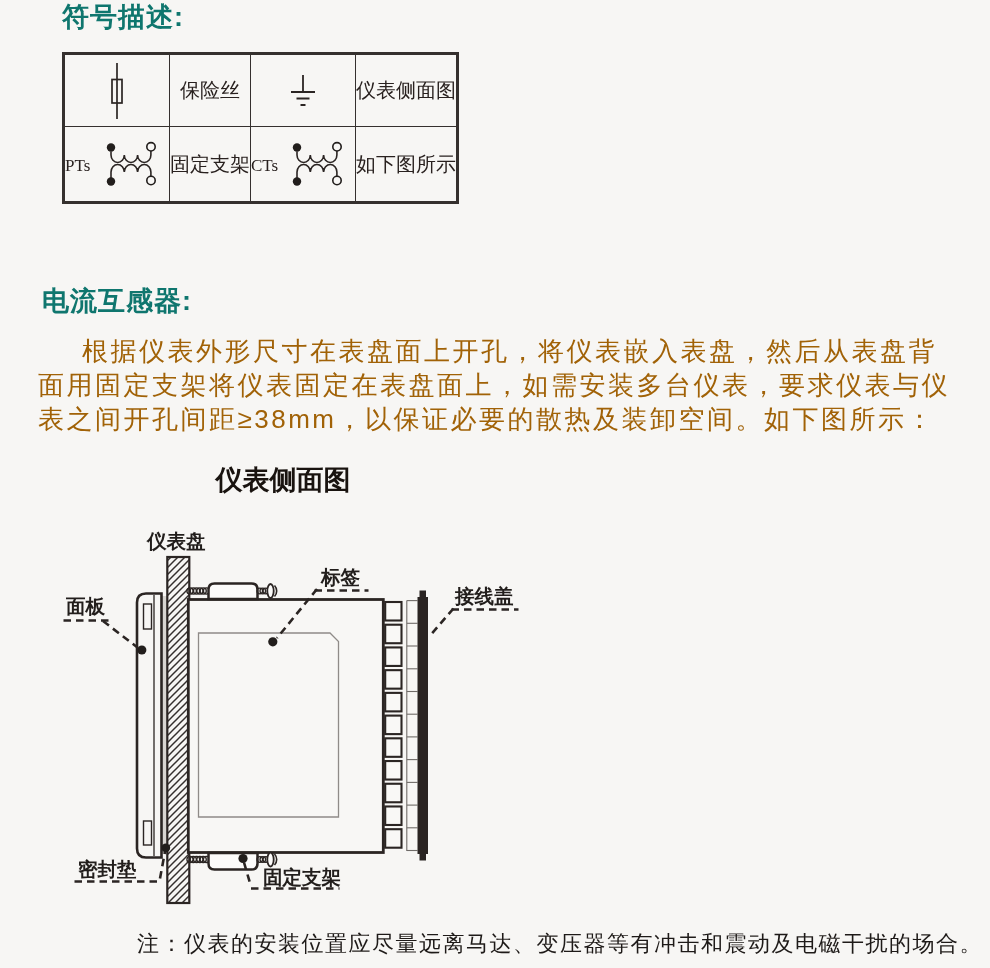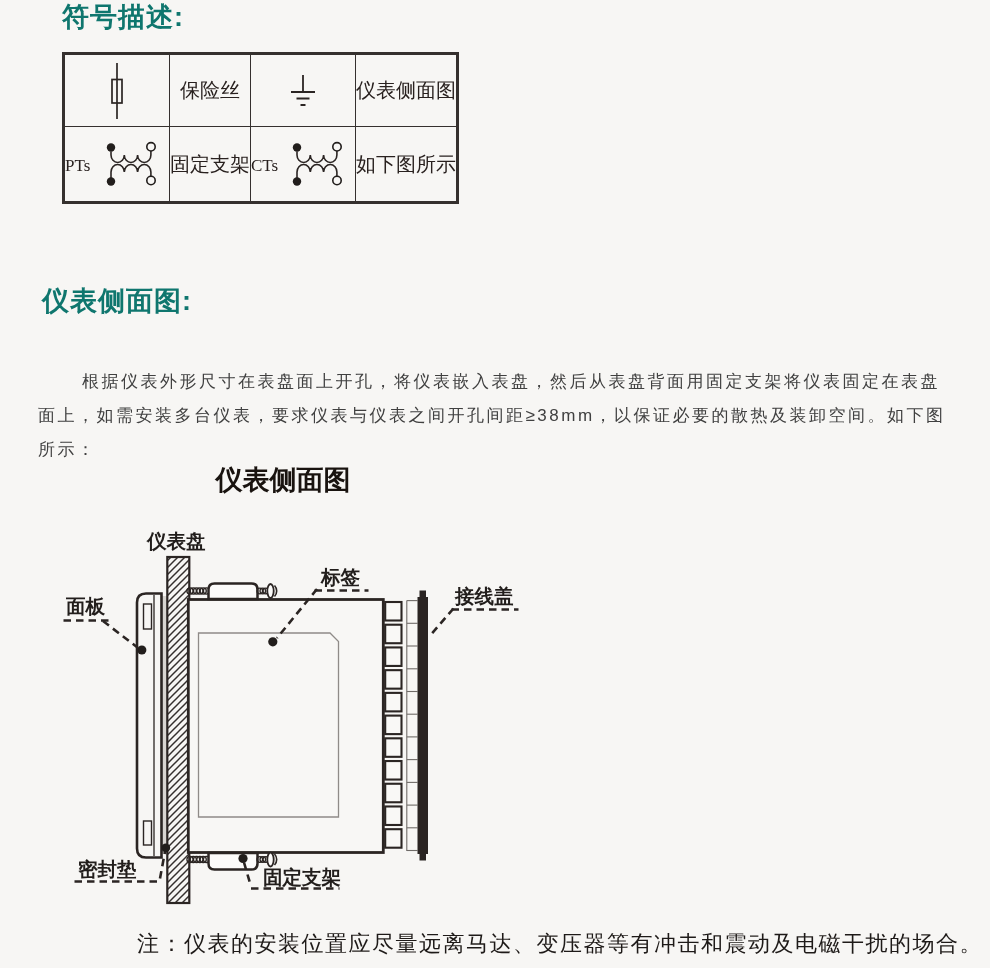--- a/index.html
+++ b/index.html
@@ -10,22 +10,22 @@
     color:#29211f;
   }
   .h1{
     position:absolute;font-weight:bold;font-size:27px;line-height:28px;
     letter-spacing:1px;color:#0f766e;
   }
   #symbols-title{left:62px;top:3px;}
   #install-title{left:42px;top:287px;}
   .para{
     position:absolute;left:38px;top:334px;width:918px;
-    font-size:17px;line-height:34px;letter-spacing:2.5px;
-    text-indent:44px;color:#404040;margin-top:31px;
+    font-size:26px;line-height:34px;letter-spacing:2.5px;
+    text-indent:44px;color:#a16207;
   }
   .note{
     position:absolute;left:38px;top:929px;width:945px;
     font-size:22px;letter-spacing:1.5px;color:#1e1a18;white-space:nowrap;text-align:right;
   }
   table.sym-table{
     position:absolute;left:62px;top:52px;
     border-collapse:collapse;table-layout:fixed;
     background:transparent;
   }
@@ -106,21 +106,21 @@
           <circle cx="46" cy="41.5" r="4.2" fill="#221e1c"></circle>
           <circle cx="86" cy="40.5" r="4.2" fill="#f8f7f5" stroke="#221e1c" stroke-width="1.6"></circle>
         </svg>
       </div>
     </td>
     <td>如下图所示</td>
   </tr>
 </tbody>
   </table>
 
-<div class="h1" id="install-title">仪表侧面图:</div>
+<div class="h1" id="install-title">电流互感器:</div>
 
 <div class="para">根据仪表外形尺寸在表盘面上开孔，将仪表嵌入表盘，然后从表盘背面用固定支架将仪表固定在表盘面上，如需安装多台仪表，要求仪表与仪表之间开孔间距≥38mm，以保证必要的散热及装卸空间。如下图所示：</div>
 
 <svg class="diagram" width="530" height="462" viewBox="30 452 530 462">
   <defs>
     <pattern id="hatch" width="7" height="7" patternUnits="userSpaceOnUse">
       <path d="M0 7 L7 0" stroke="#35302e" stroke-width="1.5"></path>
       <path d="M-3.5 3.5 L3.5 -3.5" stroke="#35302e" stroke-width="1.5"></path>
       <path d="M3.5 10.5 L10.5 3.5" stroke="#35302e" stroke-width="1.5"></path>
     </pattern>

